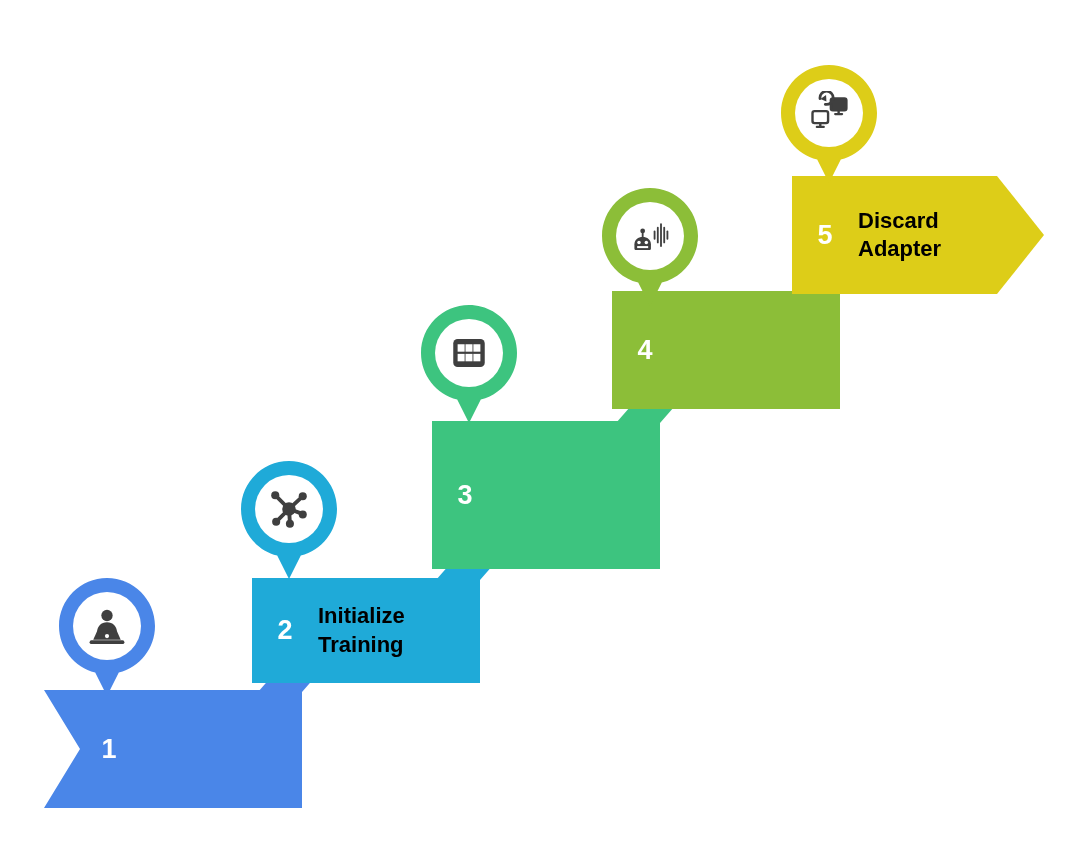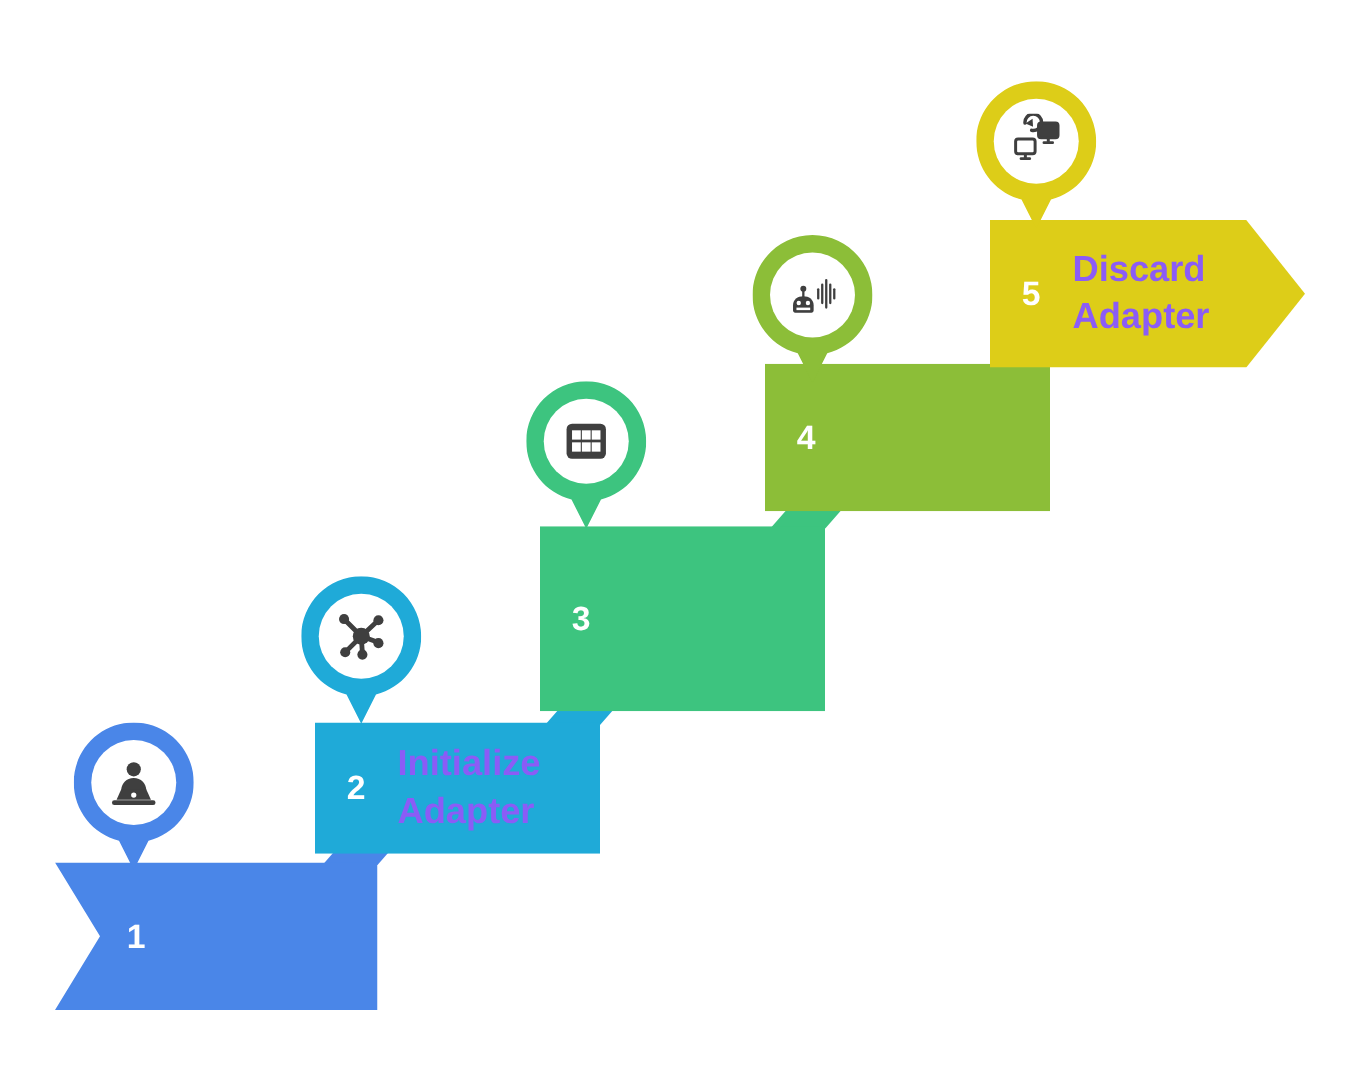--- a/index.html
+++ b/index.html
@@ -51,23 +51,23 @@
   }
   .step-num {
     color: #ffffff;
     font-weight: bold;
     font-size: 27px;
     line-height: 1;
     flex: 0 0 auto;
     text-align: center;
   }
   .step-label {
-    color: #8b5cf6;
+    color: #000000;
     font-weight: bold;
-    font-size: 29px;
+    font-size: 22px;
     line-height: 1.28;
     margin-left: 22px;
     white-space: pre-line;
   }
 
   
   .step-tab {
     position: absolute;
     z-index: 0;
   }
@@ -147,21 +147,21 @@
         <polygon points="14,0 58,0 44,16 0,16" fill="#1faad8"></polygon>
       </svg>
     </div>
     <div class="step-body" style="width:228px; height:105px;">
       <svg class="step-shape" viewBox="0 0 228 105" preserveAspectRatio="none">
         <rect x="0" y="0" width="228" height="105" fill="#1faad8"></rect>
       </svg>
       <div class="step-content" style="padding-left:22px;">
         <div class="step-num" style="width:22px;">2</div>
         <div class="step-label">Initialize
-Adapter</div>
+Training</div>
       </div>
     </div>
   </div>
 
   <div class="pin" id="pin-2" style="left:241px; top:461px;">
     <svg class="pin-svg" viewBox="0 0 96 118">
       <path d="M48 0 C 21.5 0 0 21.5 0 48 C 0 70.5 15.4 89.4 36.2 94.6 L 48 118 L 59.8 94.6 C 80.6 89.4 96 70.5 96 48 C 96 21.5 74.5 0 48 0 Z" fill="#1faad8"></path>
       <circle cx="48" cy="48" r="34" fill="#ffffff"></circle>
     </svg>
     <div class="pin-icon">

